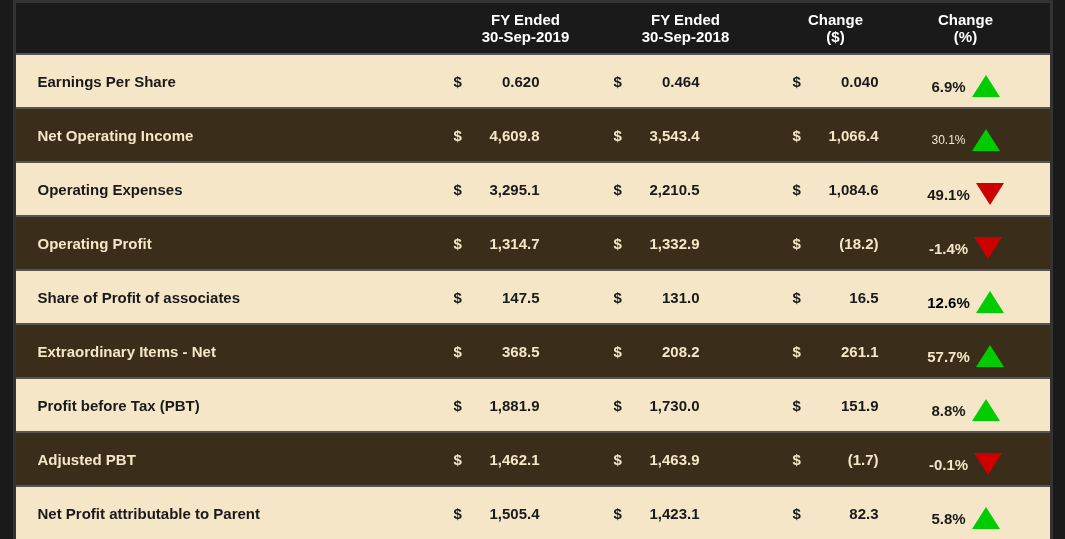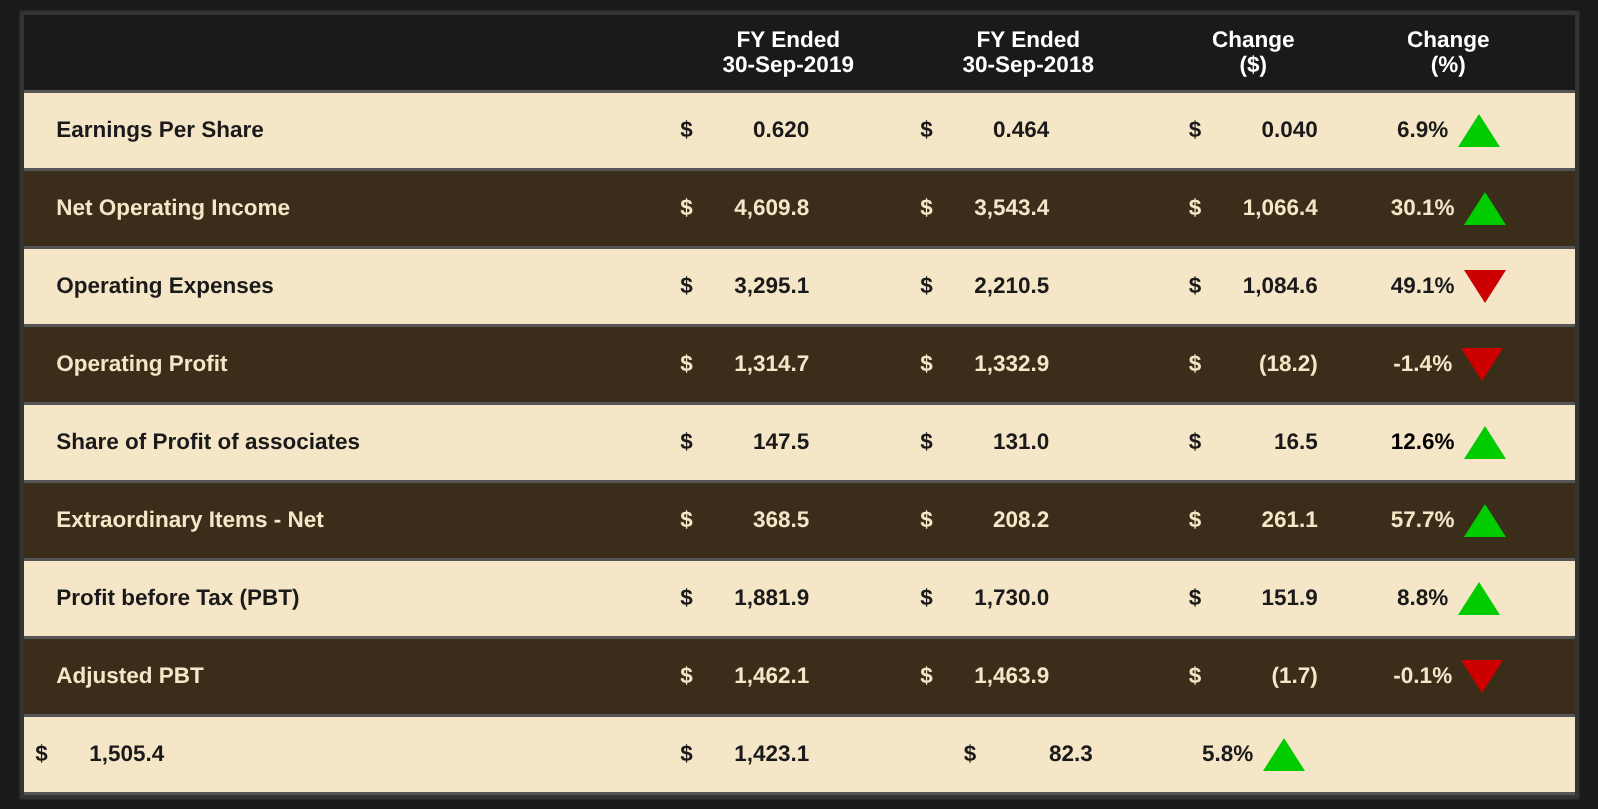--- a/index.html
+++ b/index.html
@@ -105,20 +105,21 @@
       color: #1a1a1a;
     }
     .dark .change-cell {
       color: #f5e6c8;
     }
     .arrow-cell {
       display: flex;
       align-items: center;
       justify-content: center;
       padding: 10px 6px;
+      margin-top: 10px;
     }
     .arrow-up {
       width: 0;
       height: 0;
       border-left: 14px solid transparent;
       border-right: 14px solid transparent;
       border-bottom: 22px solid #00cc00;
     }
     .arrow-down {
       width: 0;
@@ -189,21 +190,21 @@
     </div>
     <div class="row-value">
       <span class="dollar-sign">$</span>
       <span class="num-align">3,543.4</span>
     </div>
     <div class="row-value change-cell">
       <span class="dollar-sign">$</span>
       <span class="num-align">1,066.4</span>
     </div>
     <div class="arrow-cell">
-      <span style="margin-right:6px; font-weight:bold; font-size:15px; color:#f5e6c8;">30.1%</span>
+      <span style="margin-right:6px; font-weight:normal; font-size:12px; color:#f5e6c8;">30.1%</span>
       <div class="arrow-up"></div>
     </div>
   </div>
       <div class="data-row light">
     <div class="row-label">Operating Expenses</div>
     <div class="row-value">
       <span class="dollar-sign">$</span>
       <span class="num-align">3,295.1</span>
     </div>
     <div class="row-value">
@@ -308,20 +309,21 @@
     <div class="row-value change-cell">
       <span class="dollar-sign">$</span>
       <span class="num-align">(1.7)</span>
     </div>
     <div class="arrow-cell">
       <span style="margin-right:6px; font-weight:bold; font-size:15px; color:#f5e6c8;">-0.1%</span>
       <div class="arrow-down"></div>
     </div>
   </div>
       <div class="data-row light">
+    <div class="row-label">Net Profit attributable to Parent</div>
     <div class="row-value">
       <span class="dollar-sign">$</span>
       <span class="num-align">1,505.4</span>
     </div>
     <div class="row-value">
       <span class="dollar-sign">$</span>
       <span class="num-align">1,423.1</span>
     </div>
     <div class="row-value change-cell">
       <span class="dollar-sign">$</span>

